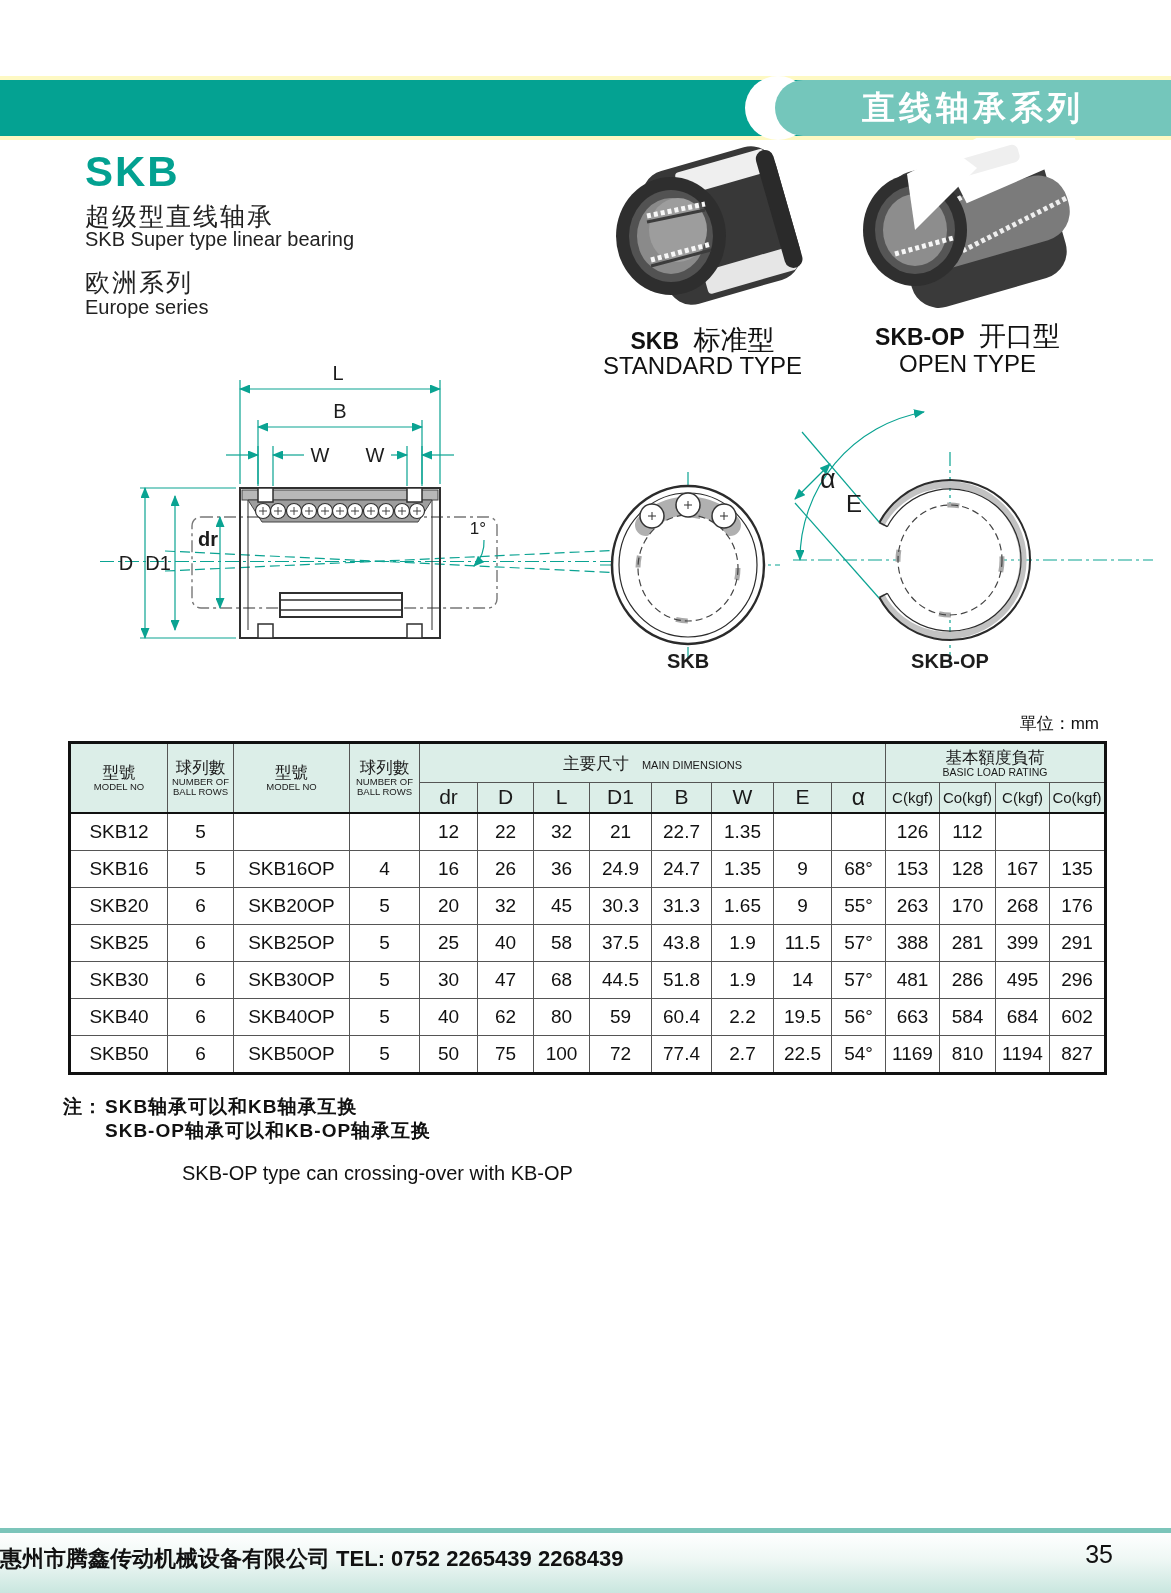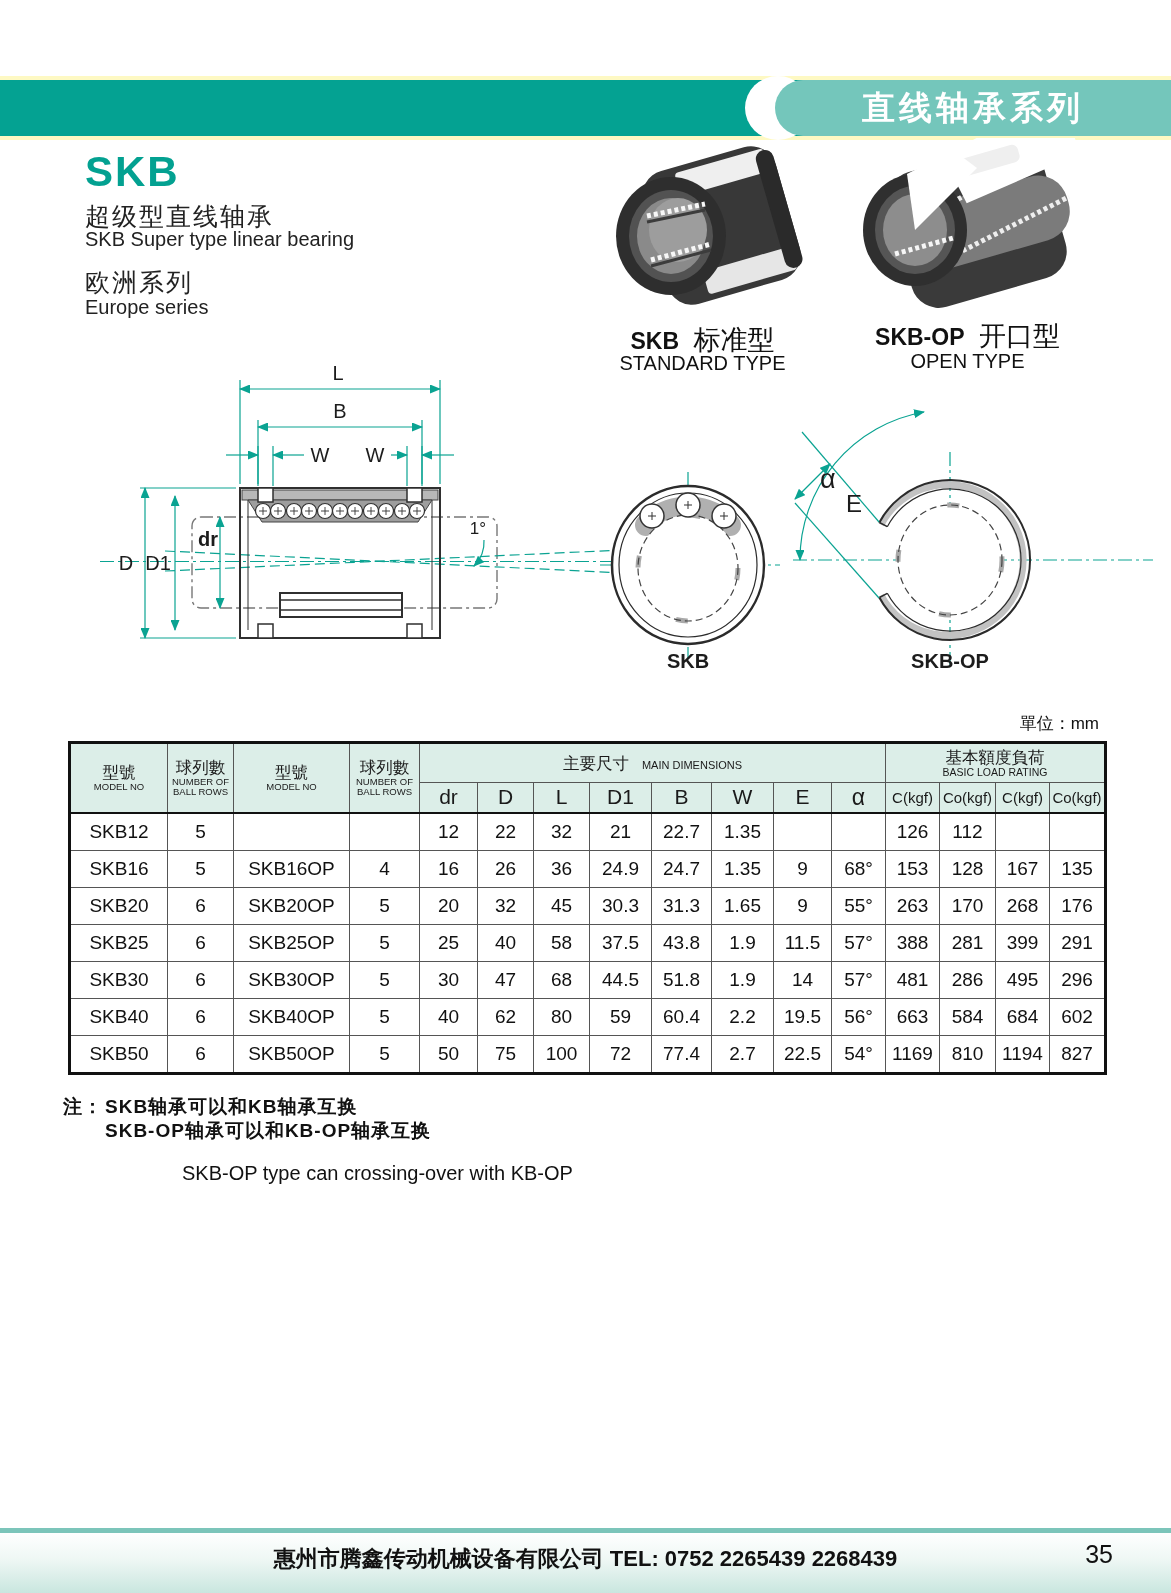--- a/index.html
+++ b/index.html
@@ -16,21 +16,21 @@
 
   
   .wordmark{position:absolute;left:85px;top:148px;font-size:42px;font-weight:800;color:#03a191;letter-spacing:2px;}
   .t-zh-lg{position:absolute;left:85px;font-size:25px;color:#222;letter-spacing:2px;}
   .t-en{position:absolute;left:85px;font-size:20px;color:#222;text-align:right;}
 
   
   .caption{position:absolute;text-align:center;}
   .cap-code{font-size:23px;font-weight:700;color:#111;}
   .cap-zh{font-size:27px;color:#111;margin-left:10px;}
-  .cap-en{font-size:20px;color:#111;}
+  .cap-en{font-size:24px;color:#111;}
 
   
   svg text{font-family:"Liberation Sans","DejaVu Sans",sans-serif;fill:#1c1c1c;}
   .dim{stroke:#0aa392;stroke-width:1.2;fill:none;}
   .dimtxt{font-size:20px;}
   .outline{stroke:#2f2f2f;stroke-width:2;fill:none;}
   .thin{stroke:#2f2f2f;stroke-width:1;fill:none;}
 
   
   .unit{position:absolute;right:72px;top:712px;font-size:17px;color:#111;}
@@ -49,21 +49,21 @@
   .h-inline-en{font-size:11px;margin-left:13px;}
 
   
   .note{position:absolute;font-size:19px;font-weight:600;color:#111;letter-spacing:1px;}
   .note-en{position:absolute;font-size:20px;font-weight:400;color:#111;letter-spacing:0;}
 
   
   .foot-rule{position:absolute;left:0;top:1528px;width:1171px;height:5px;background:#7cc5ba;}
   .foot-grad{position:absolute;left:0;top:1533px;width:1171px;height:60px;
              background:linear-gradient(180deg,#ffffff 0%,#eef7f4 45%,#c9e6df 100%);}
-  .foot-text{position:absolute;left:0;right:0;top:1544px;text-align:center;font-size:22px;font-weight:700;color:#111;}
+  .foot-text{position:absolute;left:0;right:0;top:1544px;font-size:22px;font-weight:700;color:#111;}
   .page-num{position:absolute;right:58px;top:1540px;font-size:25px;color:#111;}
 </style>
 </head>
 <body>
 
 <div class="page">
 
   <div class="band">
     <div class="band-dark"></div>
     <div class="band-crescent"></div>

